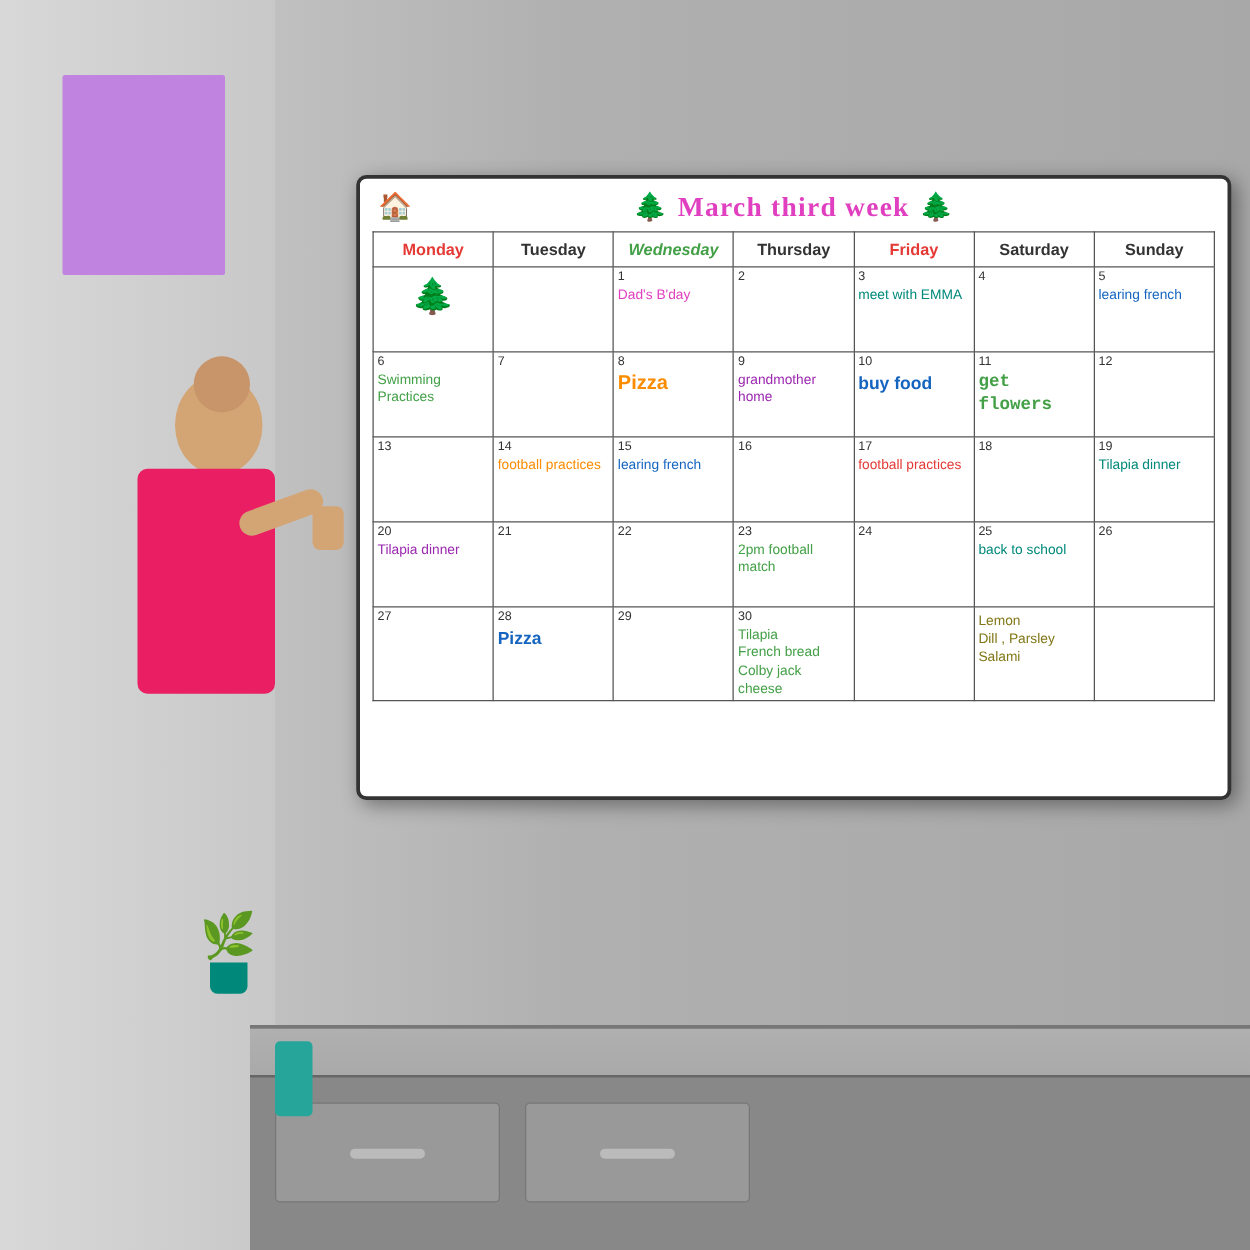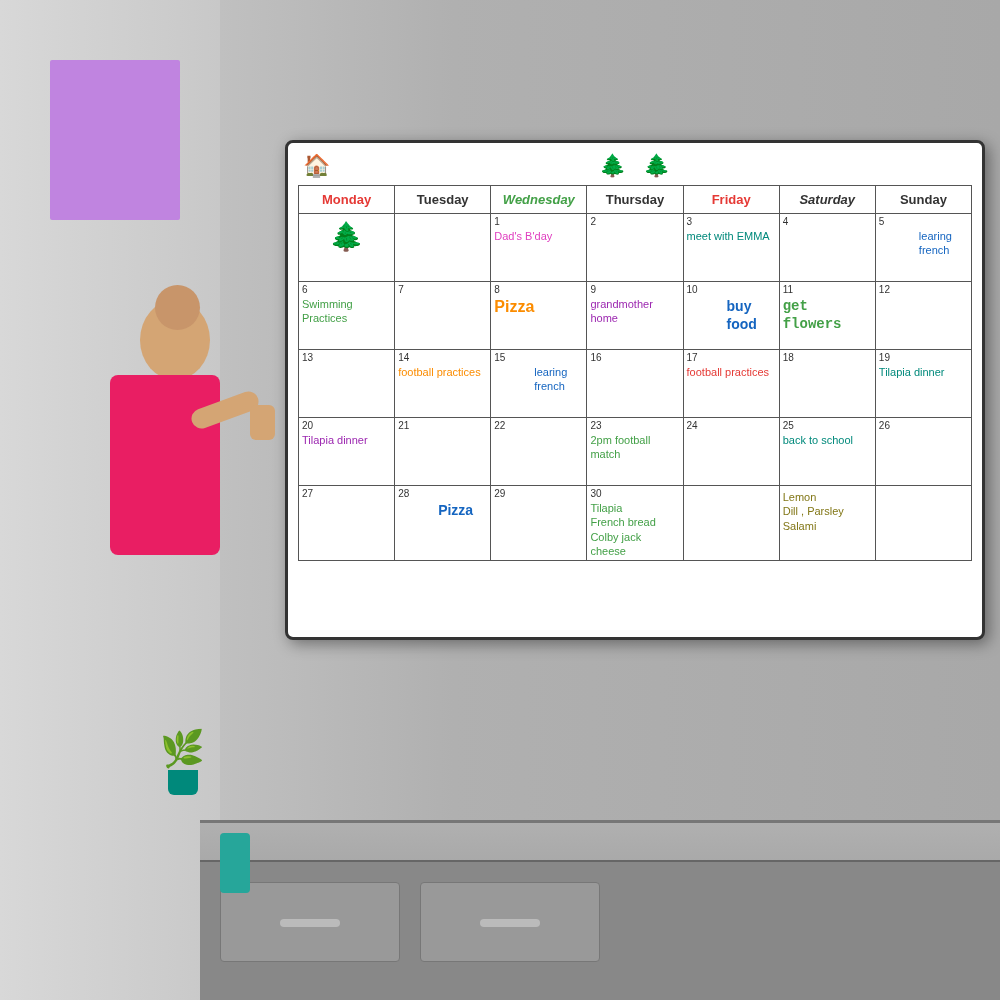--- a/index.html
+++ b/index.html
@@ -128,26 +128,26 @@
       font-size: 11px;
       line-height: 1.3;
       margin-top: 2px;
     }
 
     .th-monday { color: #e53935; margin-top: 12px; }
     .th-tuesday { color: #333; }
     .th-wednesday { color: #43a047; font-style: italic; }
     .th-thursday { color: #333; }
     .th-friday { color: #e53935; }
-    .th-saturday { color: #333; font-style: italic; }
+    .th-saturday { color: #333; }
     .th-sunday { color: #333; }
 
     .text-purple { color: #9c27b0; }
     .text-green { color: #43a047; }
-    .text-blue { color: #1565c0; margin-left: 40px; }
+    .text-blue { color: #1565c0; }
     .text-orange { color: #fb8c00; }
     .text-red { color: #e53935; }
     .text-teal { color: #00897b; }
     .text-pink { color: #e040c0; }
     .text-olive { color: #827717; }
 
     .tree-cell {
       font-size: 28px;
       color: #9c27b0;
       text-align: center;
@@ -204,20 +204,21 @@
     </div>
   </div>
 
   <div style="position:absolute;left:20px;top:10px;width:30px;height:60px;background:#26a69a;border-radius:4px;"></div>
 </div>
 
 <div class="calendar-board">
   <div class="calendar-header">
     <span class="home-icon">🏠</span>
     <span class="tree-icon">🌲</span>
+    <span class="calendar-title">March third week</span>
     <span class="tree-icon">🌲</span>
   </div>
 
   <table class="calendar-grid">
     <thead>
       <tr>
         <th class="th-monday">Monday</th>
         <th class="th-tuesday">Tuesday</th>
         <th class="th-wednesday">Wednesday</th>
         <th class="th-thursday">Thursday</th>

